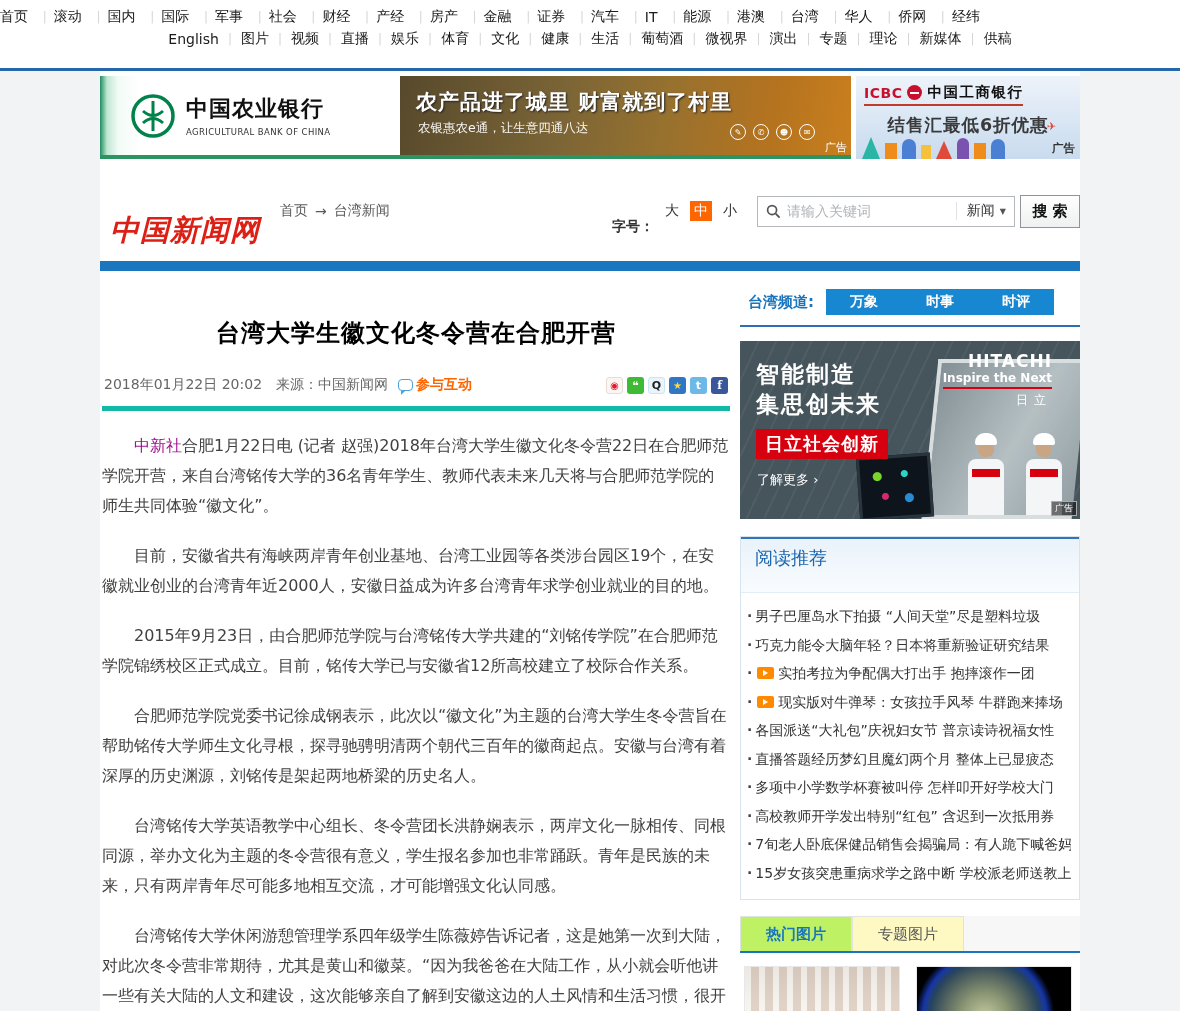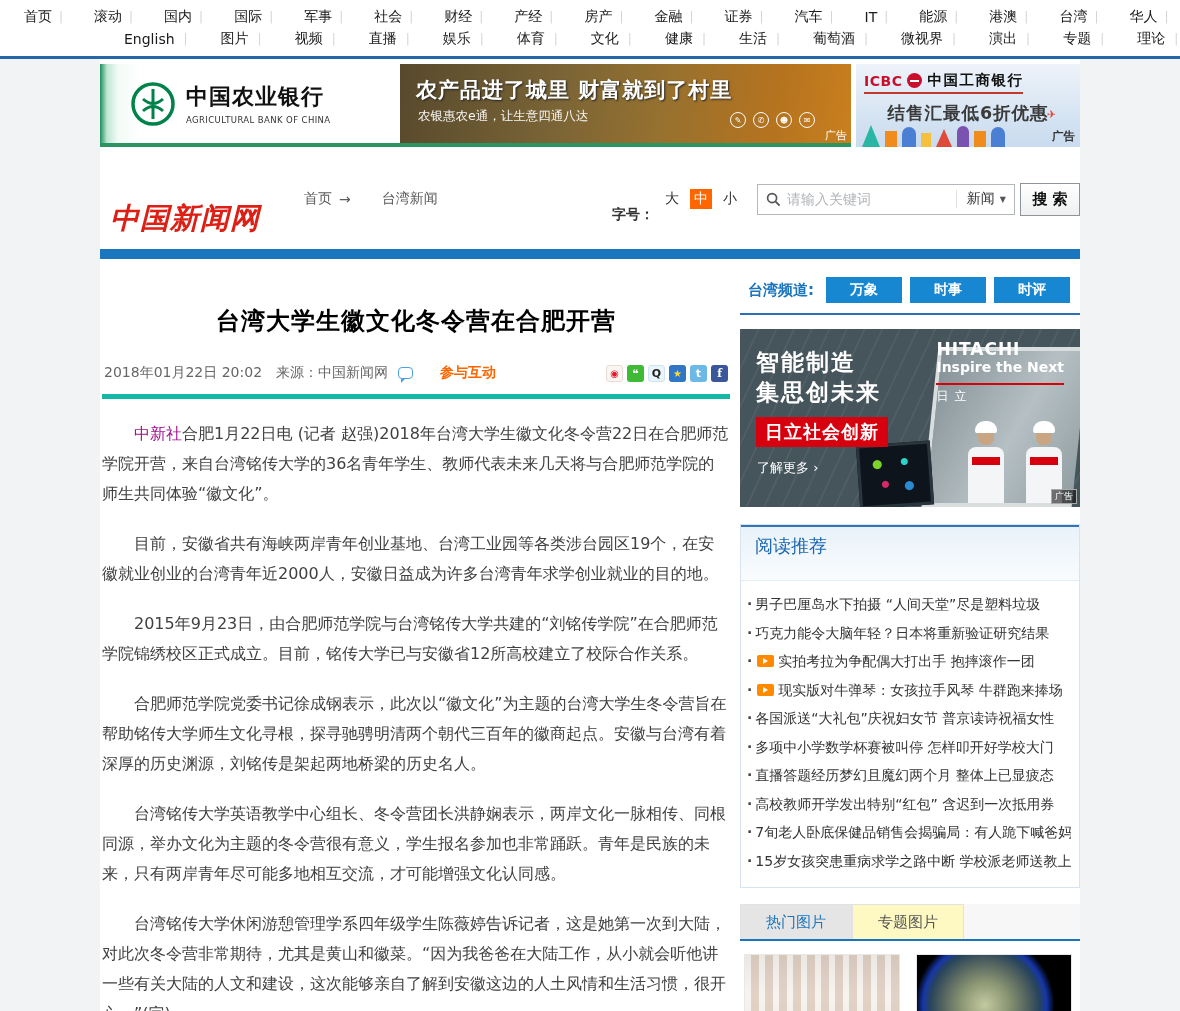--- a/index.html
+++ b/index.html
@@ -1,25 +1,25 @@
 <!DOCTYPE html>
 <html><head>
 <meta charset="utf-8">
 <style>
   * { box-sizing: border-box; margin: 0; padding: 0; }
   html,body { width:1180px; height:1011px; overflow:hidden;
     font-family:"DejaVu Sans","Liberation Sans",sans-serif; background:#f2f3f5; }
-  a { color:inherit; text-decoration:none;padding-left:24px; }
+  a { color:inherit; text-decoration:none; }
   ul { list-style:none; }
 
   
   .topnav { background:#fff; border-bottom:3px solid #2468aa; padding:6px 0 4px; }
   .nav-row { width:980px; margin:0 auto; display:flex; align-items:center; }
   .nav-row1 { justify-content:space-between; margin:2px 0 4px; }
-  .nav-row2 { margin-bottom:4px; }
+  .nav-row2 { justify-content:center; margin-bottom:16px; }
   .nav-row li { white-space:nowrap; font-size:14px; color:#1a1a1a; display:flex; align-items:center; }
   .nav-row li + li::before { content:"|"; color:#d5d5d5; margin:0 7px; font-size:12px; }
   .nav-row2 li + li::before { margin:0 9px; }
 
   .page { width:980px; margin:0 auto; background:#fff; min-height:940px; }
 
   
   .banner-row { display:flex; gap:5px; padding:5px 0 0; }
   .ad-abc { position:relative; width:751px; height:83px; display:flex; overflow:hidden; }
   .abc-left { width:300px; background:linear-gradient(90deg,#1f8e5f 0px,#bfe7d2 7px,#f2fbf6 18px,#fff 40px);
@@ -123,23 +123,23 @@
   .worker .body { width:36px; height:56px; background:#f4f5f6; border-radius:8px 8px 0 0; margin:2px auto 0; position:relative; }
   .worker .body::after { content:""; position:absolute; left:4px; top:10px; width:28px; height:8px; background:#d7000f; }
   .w1 { right:74px; } .w2 { right:16px; }
   .hit-screen { position:absolute; left:118px; bottom:0; width:74px; height:64px; background:#0d141b;
     border:3px solid #2a343c; transform:rotate(-4deg);
     background-image:
       radial-gradient(circle at 25% 30%, #7ad42a 0 4px, transparent 5px),
       radial-gradient(circle at 65% 28%, #2ad4c8 0 3px, transparent 4px),
       radial-gradient(circle at 35% 65%, #d42a6a 0 3px, transparent 4px),
       radial-gradient(circle at 70% 70%, #2a8ad4 0 4px, transparent 5px); }
-  .hit-brand { position:absolute; top:10px; right:16px; text-align:left; }
+  .hit-brand { position:absolute; top:10px; right:28px; text-align:right; }
   .hit-brand-name { font-size:17px; font-weight:bold; letter-spacing:1px; }
-  .hit-tagline { font-size:14px; font-weight:bold; border-bottom:2px solid #d7000f; padding-bottom:8px; }
+  .hit-tagline { font-size:12px; font-weight:bold; border-bottom:2px solid #d7000f; padding-bottom:2px; }
   .hit-brand-cn { font-size:12px; letter-spacing:6px; margin-top:3px; }
   .hit-line { position:absolute; left:16px; font-size:23px; font-weight:bold; letter-spacing:2px; }
   .hl1 { top:18px; } .hl2 { top:48px; }
   .hit-badge { position:absolute; left:16px; top:88px; background:#d7000f; color:#fff;
     font-size:18px; font-weight:bold; padding:3px 9px; letter-spacing:1px; }
   .hit-more { position:absolute; left:17px; top:130px; font-size:13px; cursor:pointer; }
   .hit-ad-tag { position:absolute; right:3px; bottom:3px; background:rgba(20,20,20,.6); border:1px solid #aaa;
     color:#fff; font-size:9px; padding:0 3px; }
 
   .reading { margin-top:17px; border:1px solid #d7e3ef; }
@@ -150,21 +150,21 @@
   .reading li::before { content:"·"; font-weight:bold; margin-right:3px; color:#444; }
   .vicon { display:none; width:17px; height:12px; background:#ff8a00; border-radius:2px;
     margin:0 4px -1px 2px; position:relative; }
   .vicon::after { content:""; position:absolute; left:6px; top:3px;
     border-left:5px solid #fff; border-top:3px solid transparent; border-bottom:3px solid transparent; }
   li.has-video .vicon { display:inline-block; }
 
   .tabs { display:flex; margin-top:16px; border-bottom:2px solid #1b75bc; background:#f7f7f7; }
   .tab { width:112px; text-align:center; padding:8px 0 7px; font-size:15px; cursor:pointer;
     background:#fef9c3; color:#555; border:1px solid #e2e2e2; border-bottom:none; }
-  .tab.active { background:#e5e5e5; color:#1b75bc; font-weight:normal; }
+  .tab.active { background:#bef264; color:#1b75bc; font-weight:bold; }
 
   .grid { display:flex; flex-wrap:wrap; gap:14px 16px; margin-top:13px; padding:0 4px; }
   .card { width:156px; cursor:pointer; }
   .ph { height:102px; border:1px solid #e8e8e8; }
   .cap { font-size:14px; color:#333; text-align:center; margin-top:6px; height:20px; }
   .img-money { background:
       repeating-linear-gradient(90deg, rgba(255,255,255,.5) 0 6px, rgba(210,190,175,.5) 6px 14px),
       linear-gradient(180deg,#d8cfc6,#efe8de 40%,#ded2c4); }
   .img-jupiter { background:
       radial-gradient(circle at 44% 50%, #c3caa0 0%, #8a9573 24%, #55655f 42%, #27445c 55%, #1636a8 62%, #000 70%),#000; }
@@ -394,21 +394,21 @@
           <p><span class="lead"></span><span>合肥师范学院党委书记徐成钢表示，此次以“徽文化”为主题的台湾大学生冬令营旨在帮助铭传大学师生文化寻根，探寻驰骋明清两个朝代三百年的徽商起点。安徽与台湾有着深厚的历史渊源，刘铭传是架起两地桥梁的历史名人。</span></p>
           <p><span class="lead"></span><span>台湾铭传大学英语教学中心组长、冬令营团长洪静娴表示，两岸文化一脉相传、同根同源，举办文化为主题的冬令营很有意义，学生报名参加也非常踊跃。青年是民族的未来，只有两岸青年尽可能多地相互交流，才可能增强文化认同感。</span></p>
           <p><span class="lead"></span><span>台湾铭传大学休闲游憩管理学系四年级学生陈薇婷告诉记者，这是她第一次到大陆，对此次冬令营非常期待，尤其是黄山和徽菜。“因为我爸爸在大陆工作，从小就会听他讲一些有关大陆的人文和建设，这次能够亲自了解到安徽这边的人土风情和生活习惯，很开心。”(完)</span></p>
         </div>
     </div>
 
     <div class="sidebar">
 
       <div class="channel">
         <span class="channel-label">台湾频道:</span>
-        <span style="display:flex;gap:8px;">
+        <span style="display:flex;gap:0;">
 
         <span class="channel-btn">万象</span>
             <span class="channel-btn">时事</span>
             <span class="channel-btn">时评</span>
           </span>
       </div>
 
       <div class="hitachi">
         <div class="hit-zone"></div>
         <div class="worker w1">
@@ -436,22 +436,22 @@
 
       <div class="reading">
         <div class="reading-head">阅读推荐</div>
         <ul>
 
         <li><span>男子巴厘岛水下拍摄 “人间天堂”尽是塑料垃圾</span></li>
             <li><span>巧克力能令大脑年轻？日本将重新验证研究结果</span></li>
             <li class="has-video"><span class="vicon"></span><span>实拍考拉为争配偶大打出手 抱摔滚作一团</span></li>
             <li class="has-video"><span class="vicon"></span><span>现实版对牛弹琴：女孩拉手风琴 牛群跑来捧场</span></li>
             <li><span>各国派送“大礼包”庆祝妇女节 普京读诗祝福女性</span></li>
+            <li><span>直播答题经历梦幻且魔幻两个月 整体上已显疲态</span></li>
             <li><span>多项中小学数学杯赛被叫停 怎样叩开好学校大门</span></li>
-            <li><span>直播答题经历梦幻且魔幻两个月 整体上已显疲态</span></li>
             <li><span>高校教师开学发出特别“红包” 含迟到一次抵用券</span></li>
             <li><span>7旬老人卧底保健品销售会揭骗局：有人跪下喊爸妈</span></li>
             <li><span>15岁女孩突患重病求学之路中断 学校派老师送教上门</span></li>
           </ul>
       </div>
 
       <div class="tabs">
 
       <div class="tab active">热门图片</div>
           <div class="tab">专题图片</div>

